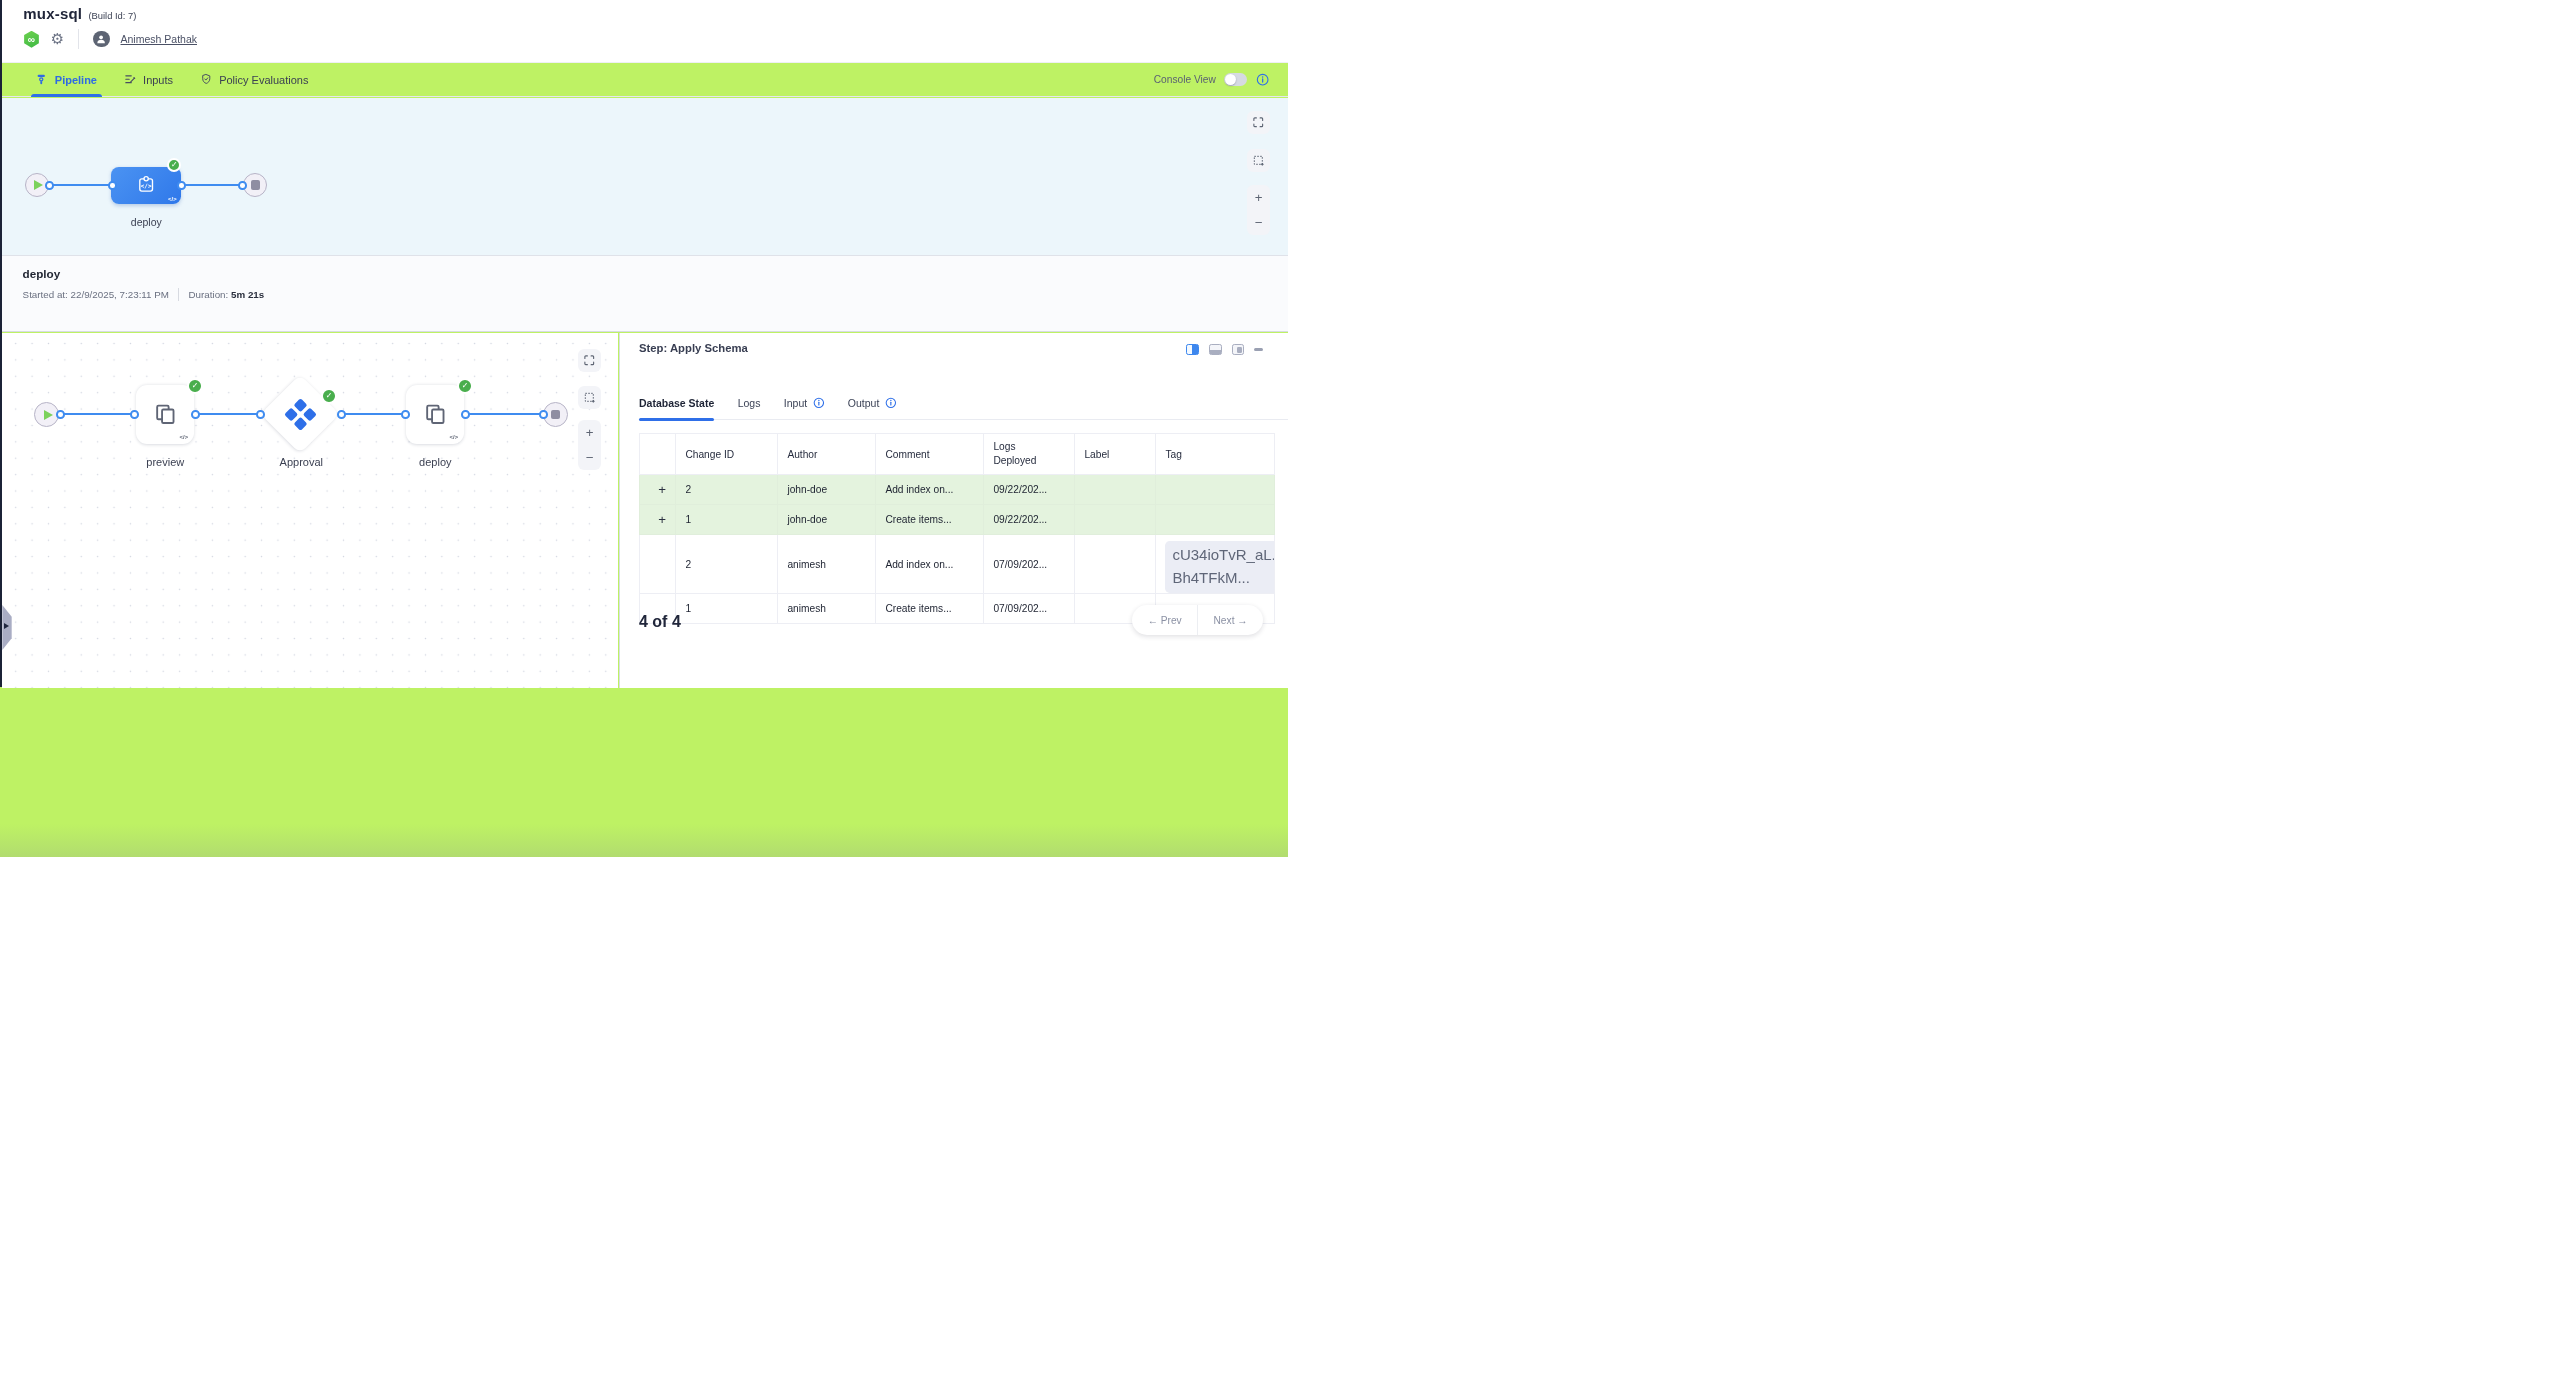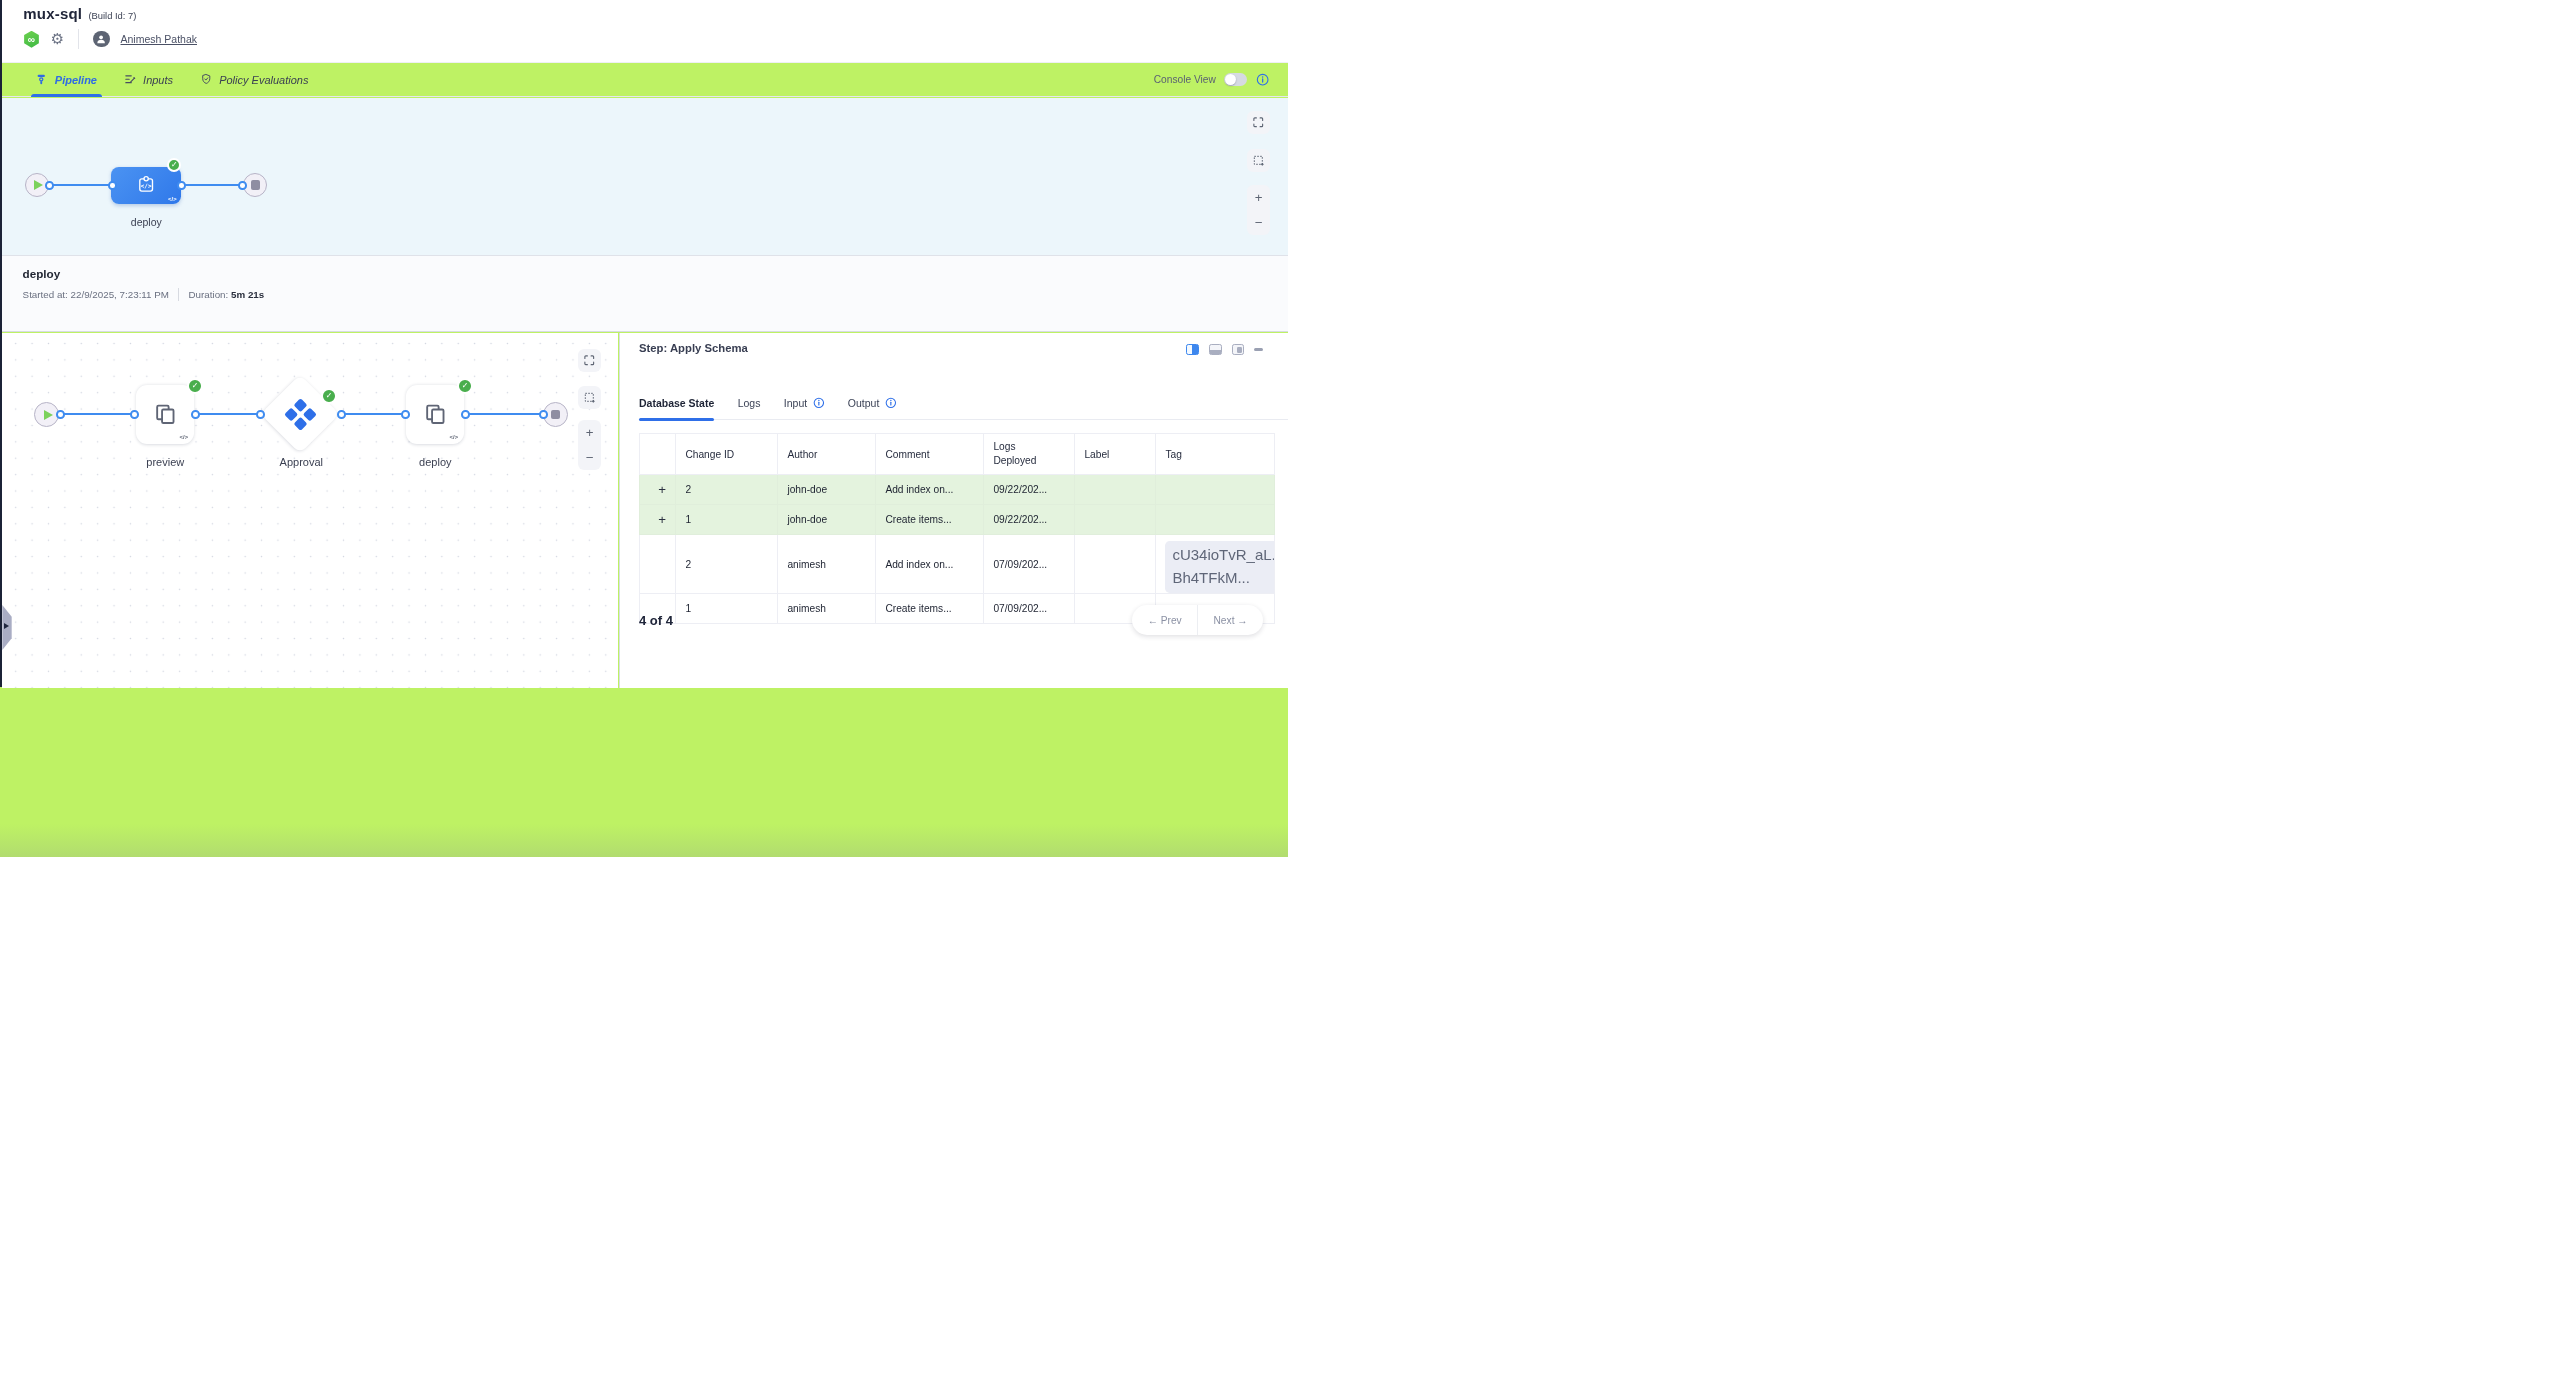--- a/index.html
+++ b/index.html
@@ -23,21 +23,21 @@
     clip-path:polygon(50% 0,95% 26%,95% 74%,50% 100%,5% 74%,5% 26%);
     display:flex;align-items:center;justify-content:center;color:#fff;font-size:10.2px;font-weight:700;}
   .gear{font-family:"DejaVu Sans",sans-serif;font-size:15px;color:#6b7284;line-height:1;}
   .vsep{width:0.8px;height:20.3px;background:#e2e4ea;margin:0 3.1px;}
   .avatar{width:16.4px;height:16.4px;border-radius:50%;background:#5d6473;display:flex;align-items:center;justify-content:center;}
   .user-name{font-size:10.5px;color:#4a5065;text-decoration:underline;}
 
   
   .tabbar{position:absolute;left:2.3px;top:62px;right:0;height:35px;border-top:0.8px solid #eef0f4;
     border-bottom:0.8px solid #e5e8ee;display:flex;align-items:center;padding:0 19px 0 33px;box-sizing:border-box;}
-  .tabs{display:flex;gap:26.6px;height:100%;font-style:italic;}
+  .tabs{display:flex;gap:26.6px;height:100%;}
   .tab{display:flex;align-items:center;gap:7px;height:100%;position:relative;font-size:11px;
     color:#3b4153;font-weight:500;cursor:default;}
   .tab.active{color:#2e6be4;font-weight:700;}
   .tab.active::after{content:"";position:absolute;left:-4.7px;right:-4.7px;bottom:-0.8px;height:3.1px;
     background:#2f6fe8;border-radius:3.1px 3.1px 0 0;}
   .console-group{margin-left:auto;display:flex;align-items:center;gap:8.6px;}
   .console-label{font-size:10.2px;color:#5a6173;}
   .toggle{width:22.7px;height:12.5px;border-radius:7px;background:#d6dae2;position:relative;}
   .toggle .knob{position:absolute;left:0.8px;top:0.8px;width:11px;height:11px;border-radius:50%;
     background:#fff;box-shadow:0 0.8px 1.6px rgba(30,35,60,.35);}
@@ -117,21 +117,21 @@
   table.db td{height:30px;color:#1d2230;}
   tr.green td{background:#e4f3de;border-color:#e0eedb;}
   td.expand,th.expand{text-align:center;padding:0;}
   td.expand span{font-size:13.3px;font-weight:300;color:#2a3040;}
   .cell-gray{color:#5c6376;}
   .wrap-narrow{display:inline-block;width:50px;line-height:1.35;}
   td.tagcell{position:relative;padding:0 4.7px 0 6.2px;}
   .chip{display:inline-block;background:#ebedf5;border-radius:4.7px;padding:3.9px 7px;color:#5f6678;
     font-size:15px;line-height:1.5;margin-top:5.5px;max-width:109px;white-space:nowrap;}
 
-  .count-label{position:absolute;left:19px;top:280px;font-size:13px;font-weight:700;color:#20263a;}
+  .count-label{position:absolute;left:19px;top:280px;font-size:16px;font-weight:700;color:#20263a;}
   .pager{position:absolute;right:25px;top:272px;height:30px;display:flex;background:#fff;border-radius:15.6px;
     box-shadow:0 1.6px 5.5px rgba(25,30,50,.14);overflow:hidden;}
   .pager .pbtn{display:flex;align-items:center;justify-content:center;width:65px;font-size:10.2px;color:#8b91a4;}
   .pager .pdiv{width:0.8px;background:#eceef2;}
 
   .bottom-fade{position:absolute;left:0;right:0;bottom:0;height:33px;z-index:55;pointer-events:none;
     background:linear-gradient(to bottom,rgba(125,132,155,0),rgba(125,132,155,.20));}
 
   svg{display:block;}
 </style>

